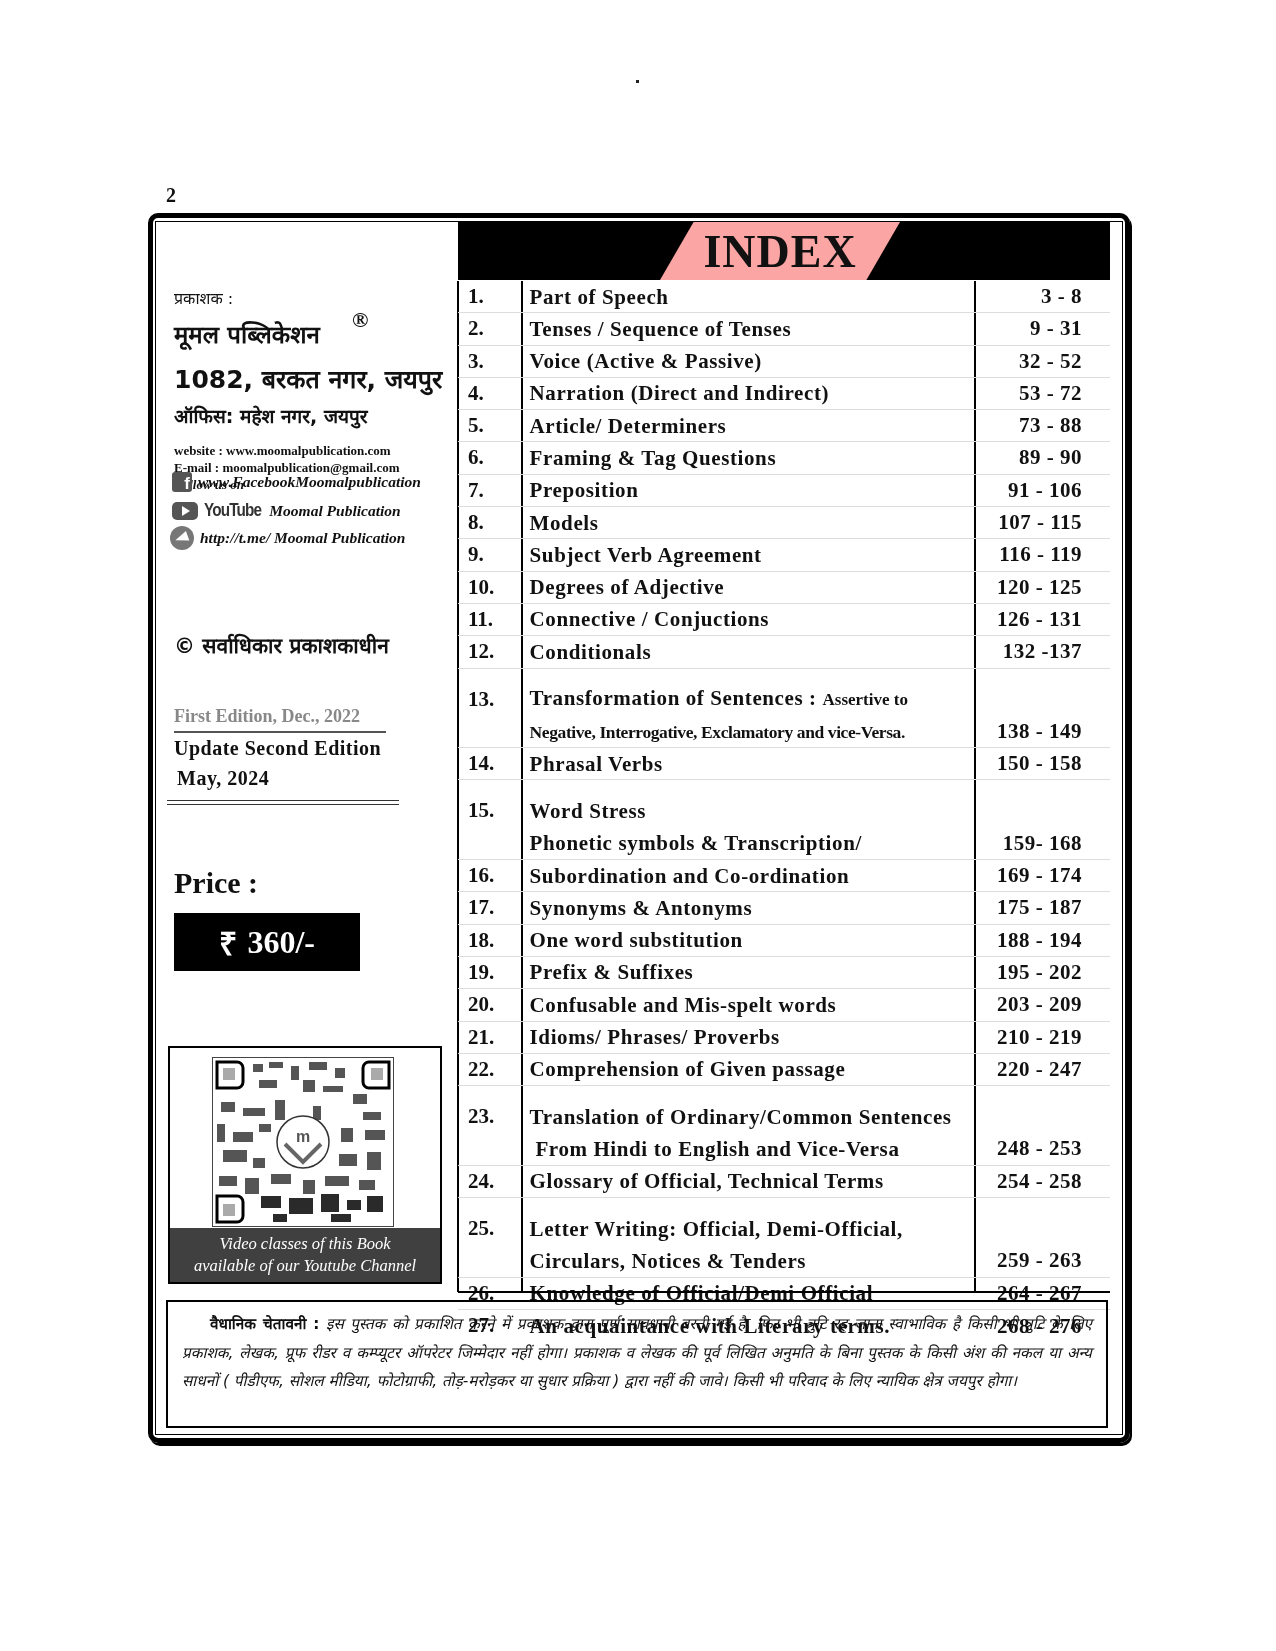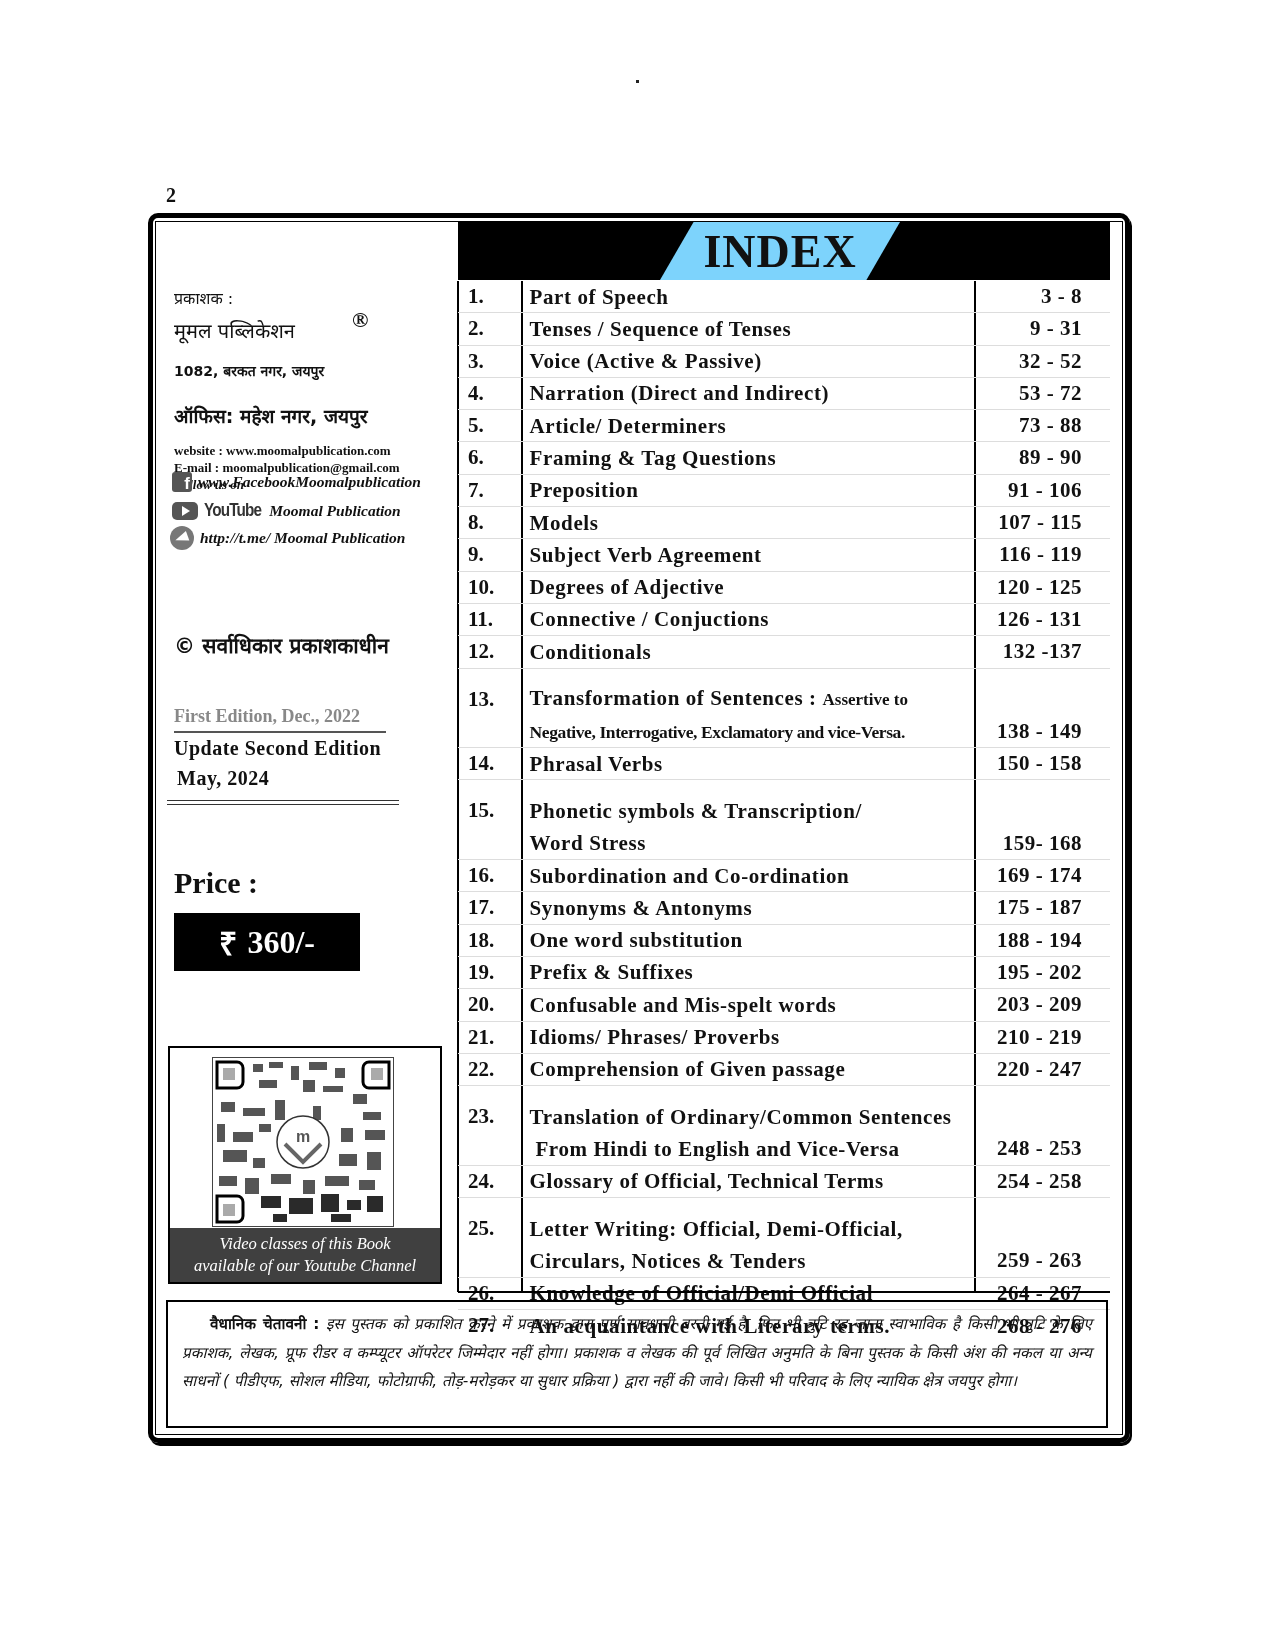--- a/index.html
+++ b/index.html
@@ -6,23 +6,23 @@
   body{width:1276px;height:1651px;position:relative;overflow:hidden;font-family:"Liberation Serif",serif;color:#111;}
   .dot{position:absolute;left:636px;top:80px;width:3px;height:3px;background:#222;}
   .pagenum{position:absolute;left:166px;top:184px;font-size:20px;font-weight:bold;}
   .frame{position:absolute;left:148px;top:213px;width:982px;height:1230px;border:5px solid #000;border-radius:10px;box-sizing:border-box;box-shadow:2px 3px 0 #000;}
   .frame-inner{position:absolute;left:155px;top:221px;width:968px;height:1214px;border:1.5px solid #000;box-sizing:border-box;}
   
   .leftcol{position:absolute;left:160px;top:221px;width:298px;height:1075px;}
   .lc{position:absolute;left:14px;white-space:nowrap;}
   .hindi{font-family:"DejaVu Sans",sans-serif;}
   .l-label{top:66px;font-size:16px;}
-  .l-pub{top:96px;font-size:20px;font-weight:normal;}
+  .l-pub{top:96px;font-size:24px;font-weight:bold;}
   .l-reg{position:absolute;left:192px;top:86px;font-size:22px;font-weight:bold;}
-  .l-addr{top:140px;font-size:14px;font-weight:bold;}
+  .l-addr{top:140px;font-size:25px;font-weight:bold;}
   .l-office{top:182px;font-size:19px;font-weight:bold;}
   .l-web{top:222px;font-size:13px;font-weight:bold;}
   .l-mail{top:239px;font-size:13px;font-weight:bold;}
   .l-follow{top:256px;font-size:13px;font-weight:bold;font-style:italic;}
   .soc{position:absolute;left:12px;display:flex;align-items:center;gap:6px;white-space:nowrap;font-size:15.5px;font-weight:bold;font-style:italic;}
   .fb-ic{width:20px;height:20px;background:#555;border-radius:3px;color:#fff;font-family:"Liberation Sans",sans-serif;font-weight:bold;font-style:normal;font-size:17px;display:flex;align-items:flex-end;justify-content:flex-end;padding-right:2px;box-sizing:border-box;line-height:1;}
   .yt-ic{width:26px;height:18px;background:#555;border-radius:5px;position:relative;}
   .yt-ic:after{content:"";position:absolute;left:10px;top:4px;border-left:8px solid #fff;border-top:5px solid transparent;border-bottom:5px solid transparent;}
   .yt-word{font-family:"Liberation Sans",sans-serif;font-style:normal;font-weight:bold;font-size:18px;letter-spacing:-1px;color:#333;transform:scaleX(0.85);transform-origin:left;margin-right:-8px;}
   .tg-ic{width:24px;height:24px;background:#777;border-radius:50%;position:relative;}
@@ -33,21 +33,21 @@
   .l-update{top:516px;font-size:20px;font-weight:bold;letter-spacing:0.5px;}
   .l-may{top:546px;left:17px;font-size:20px;font-weight:bold;letter-spacing:0.5px;}
   .l-dbl{position:absolute;left:7px;top:579px;width:232px;height:5px;border-top:1.5px solid #333;border-bottom:1.5px solid #333;box-sizing:border-box;}
   .l-price{top:645px;font-size:30px;font-weight:bold;}
   .price-box{position:absolute;left:14px;top:692px;width:186px;height:58px;background:#000;color:#fff;font-size:32px;font-weight:bold;display:flex;align-items:center;justify-content:center;gap:10px;}
   .qr-box{position:absolute;left:8px;top:825px;width:274px;height:238px;border:2px solid #000;box-sizing:border-box;background:#fff;}
   .qr{position:absolute;left:42px;top:9px;width:182px;height:170px;border:1.5px solid #444;box-sizing:border-box;overflow:hidden;}
   .qr-caption{position:absolute;left:0;bottom:0;width:100%;height:54px;background:#404040;color:#fff;font-style:italic;font-size:16.5px;text-align:center;line-height:22px;padding-top:5px;box-sizing:border-box;}
   
   .index-banner{position:absolute;left:458px;top:222px;width:652px;height:58px;background:#000;}
-  .index-title{position:absolute;left:660px;top:222px;width:240px;height:58px;background:#7dd3fc;clip-path:polygon(14% 0,100% 0,86% 100%,0 100%);display:flex;align-items:center;justify-content:center;font-size:46px;font-weight:bold;letter-spacing:1px;}
+  .index-title{position:absolute;left:660px;top:222px;width:240px;height:58px;background:#fca5a5;clip-path:polygon(14% 0,100% 0,86% 100%,0 100%);display:flex;align-items:center;justify-content:center;font-size:46px;font-weight:bold;letter-spacing:1px;}
   .table{position:absolute;left:458px;top:281px;width:652px;}
   .vline{position:absolute;top:281px;width:1.6px;background:#000;}
   .row{position:relative;display:flex;height:32.3px;border-bottom:1px solid #ddd;box-sizing:border-box;align-items:center;}
   .row.double{height:64.6px;margin-top:15px;}
   .row.last{border-bottom:none;}
   .c-num{width:64px;padding-left:10px;box-sizing:border-box;font-size:21px;font-weight:bold;align-self:flex-start;padding-top:3px;}
   .c-title{width:534px;padding-left:14px;box-sizing:border-box;font-size:21px;font-weight:bold;letter-spacing:0.6px;line-height:32.3px;}
   .c-title .small{font-size:17px;letter-spacing:0;}
   .c-title .narrow{font-size:17.5px;letter-spacing:-0.4px;}
   .c-page{width:135px;text-align:right;padding-right:28px;box-sizing:border-box;font-size:21px;font-weight:bold;align-self:flex-end;line-height:32.3px;letter-spacing:0.5px;}
@@ -247,22 +247,22 @@
     <div class="c-page">138 - 149</div>
   </div>
   <div class="row">
       <div class="c-num">14.</div>
       <div class="c-title">Phrasal Verbs</div>
       <div class="c-page">150 - 158</div>
     </div>
   <div class="row double">
     <div class="c-num">15.</div>
     <div class="c-title">
+      <div>Word Stress</div>
       <div>Phonetic symbols &amp; Transcription/</div>
-      <div>Word Stress</div>
     </div>
     <div class="c-page">159- 168</div>
   </div>
   <div class="row">
       <div class="c-num">16.</div>
       <div class="c-title">Subordination and Co-ordination</div>
       <div class="c-page">169 - 174</div>
     </div>
   <div class="row">
       <div class="c-num">17.</div>

